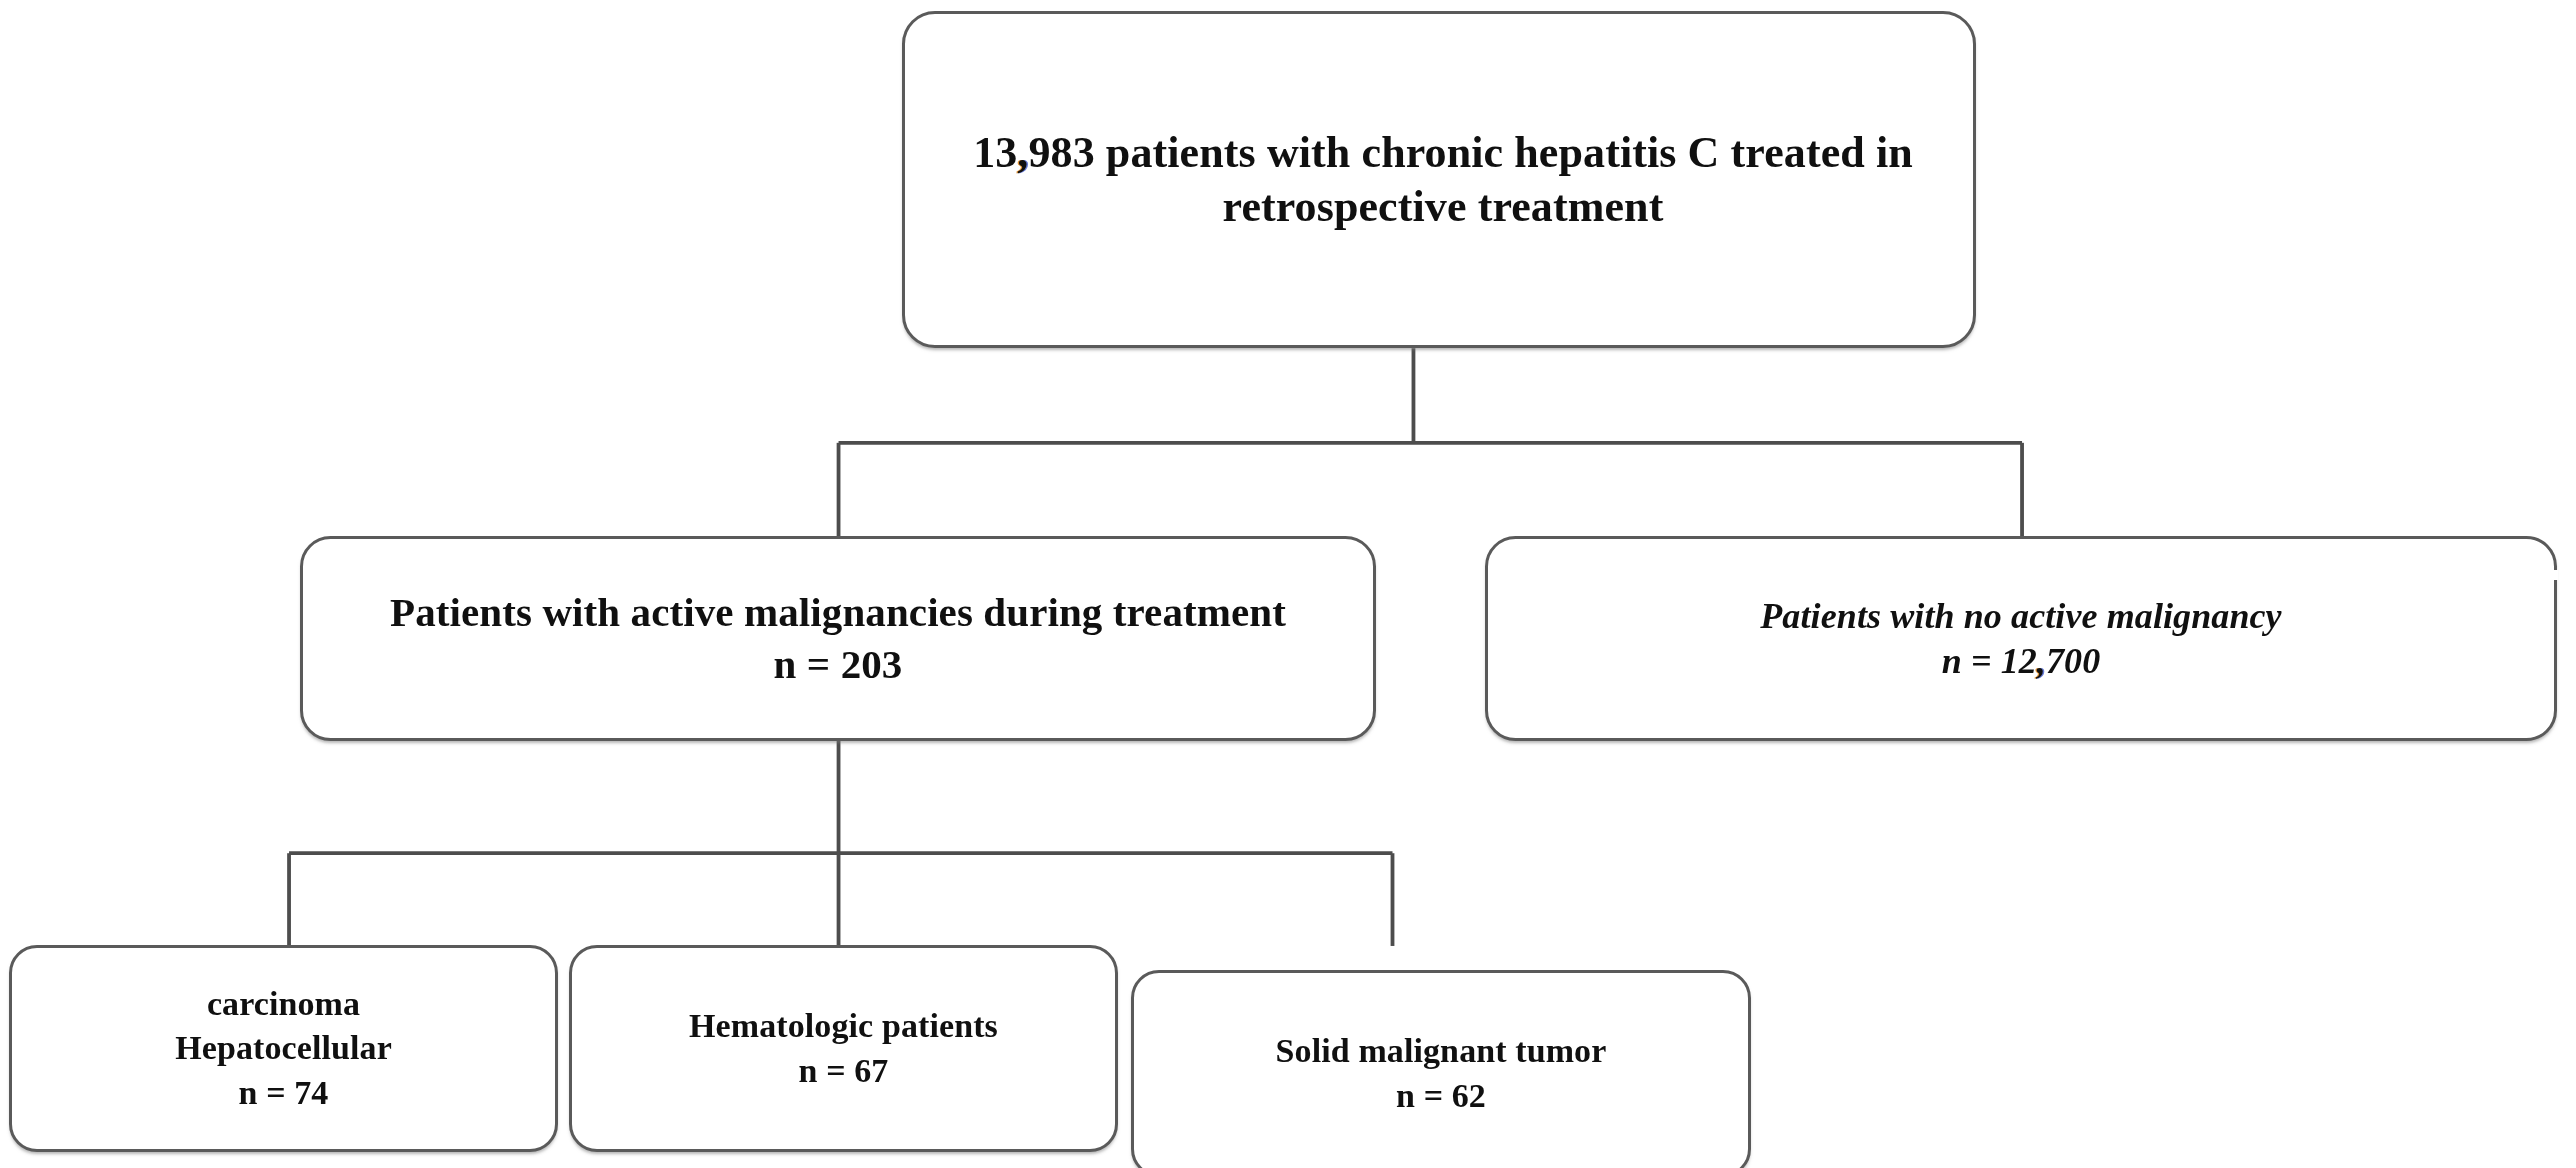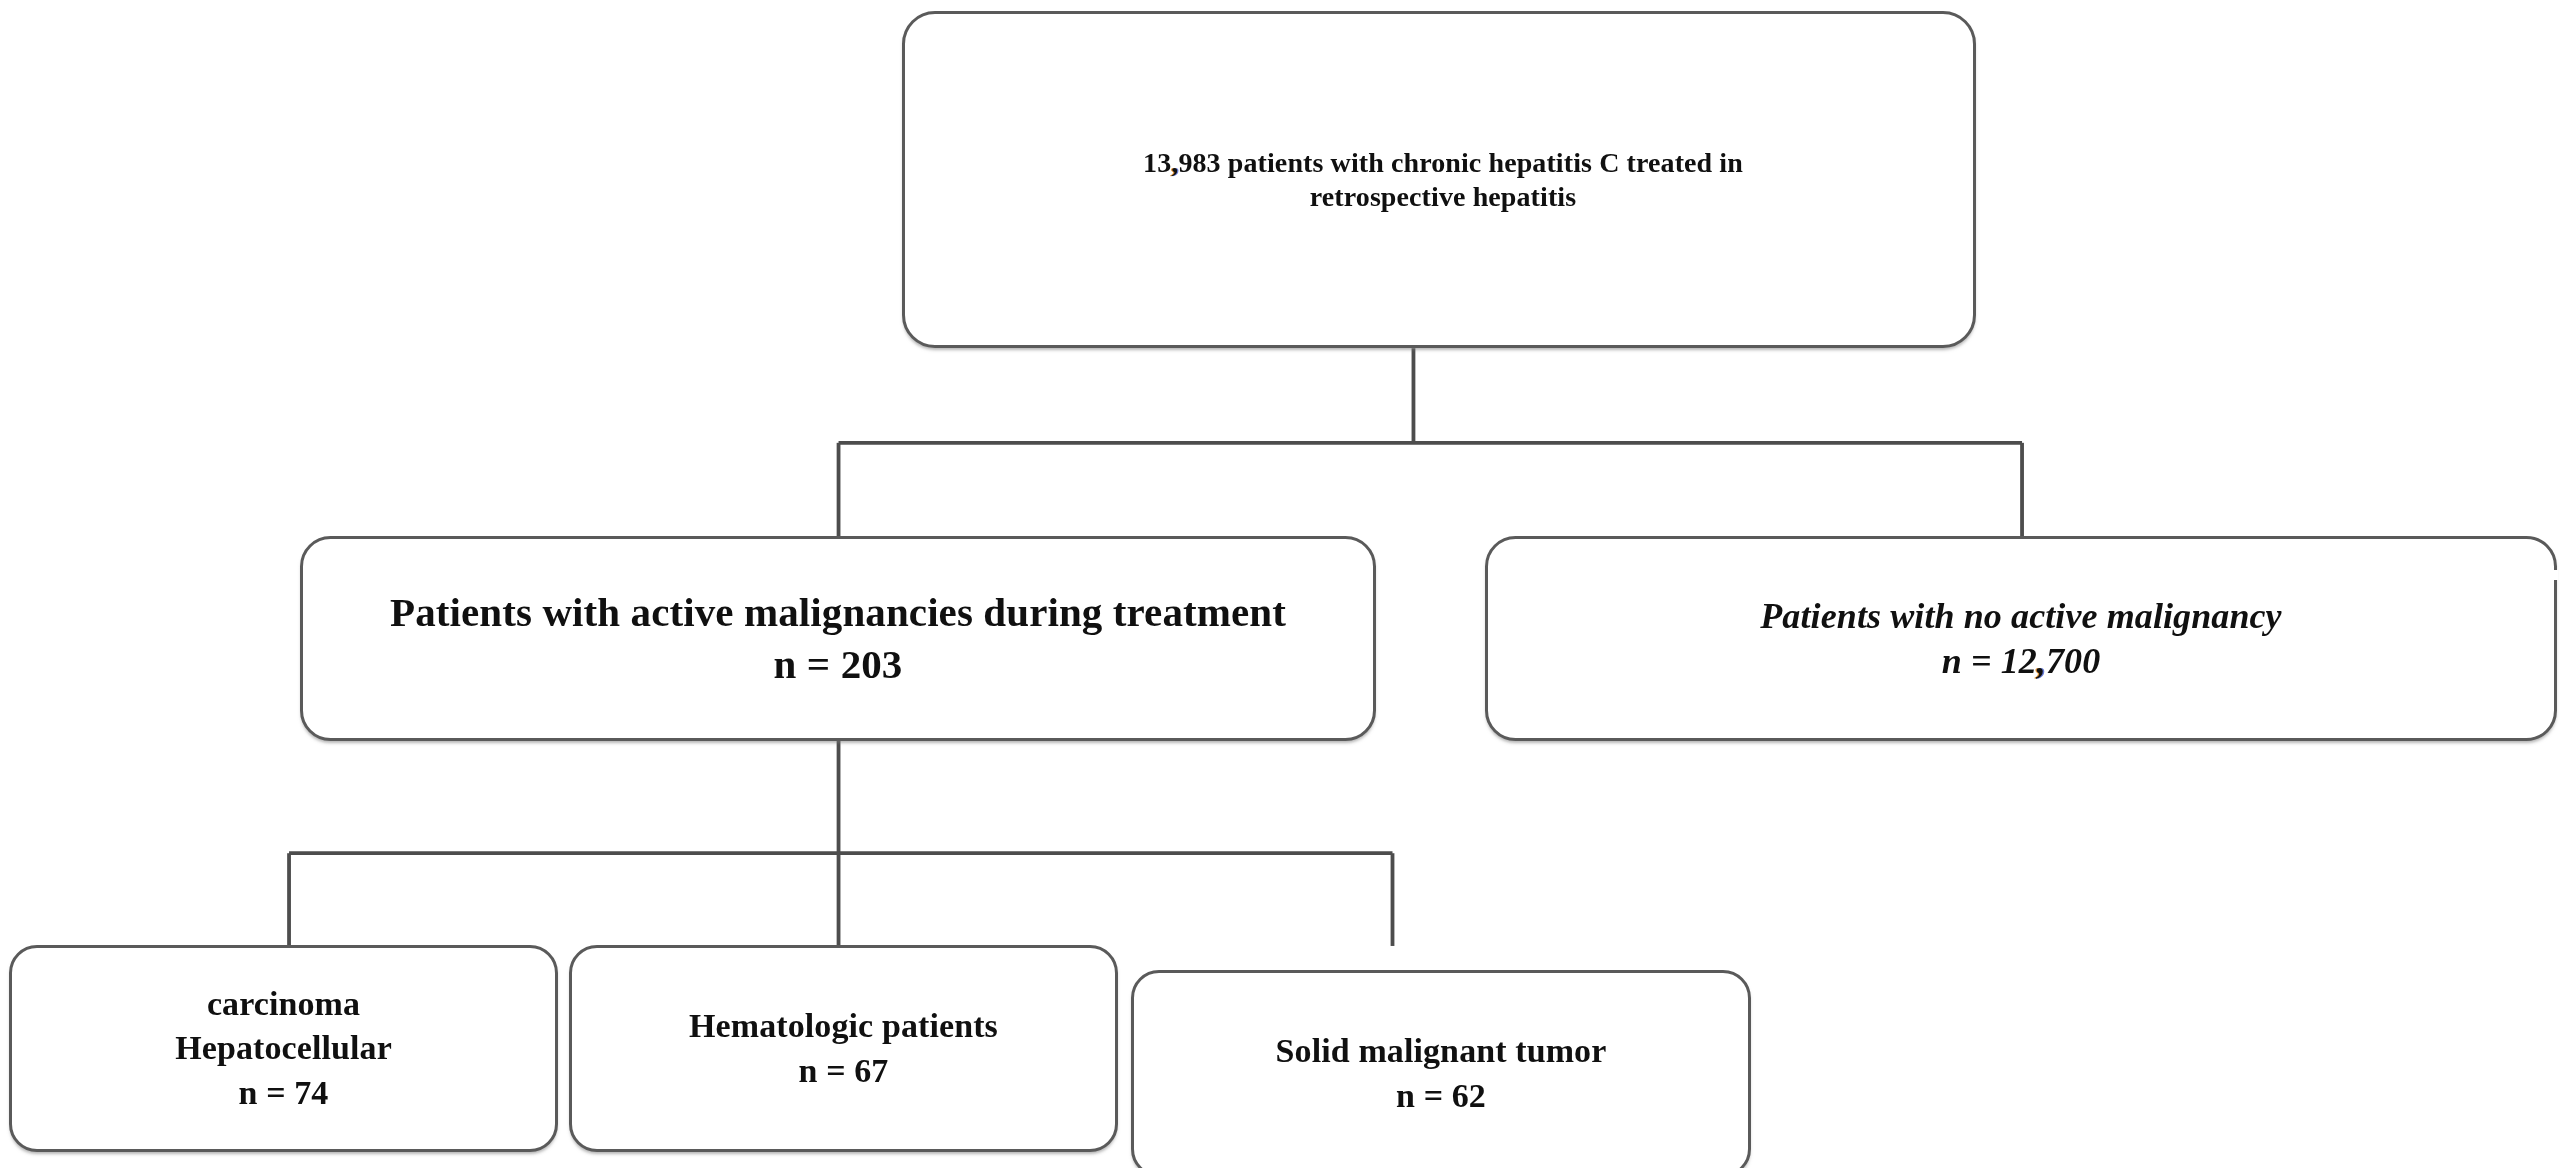--- a/index.html
+++ b/index.html
@@ -59,21 +59,21 @@
 
   
   #node-root {
     left: 902px;
     top: 11.4px;
     width: 1074px;
     height: 337px;
     border-radius: 33px;
   }
   #node-root .node-text {
-    font-size: 28px;
+    font-size: 44px;
     line-height: 1.215;
     margin-left: 8px;
   }
 
   
   #node-active-malignancy {
     left: 300px;
     top: 536px;
     width: 1076px;
     height: 205px;
@@ -148,21 +148,21 @@
 
       <path d="M 455 1343 L 455 1489"></path>
 
       <path d="M 2192 1343 L 2192 1489"></path>
     </g>
   </svg>
 
   <div class="node" id="node-root">
     <span class="node-text">
       <span class="line"><span>13</span><span class="comma-tint">,</span><span>983 patients with chronic hepatitis C treated in</span></span>
-      <span class="line">retrospective hepatitis</span>
+      <span class="line">retrospective treatment</span>
     </span>
   </div>
 
   <div class="node" id="node-active-malignancy">
     <span class="node-text">
       <span class="line">Patients with active malignancies during treatment</span>
       <span class="line">n = 203</span>
     </span>
   </div>
 

